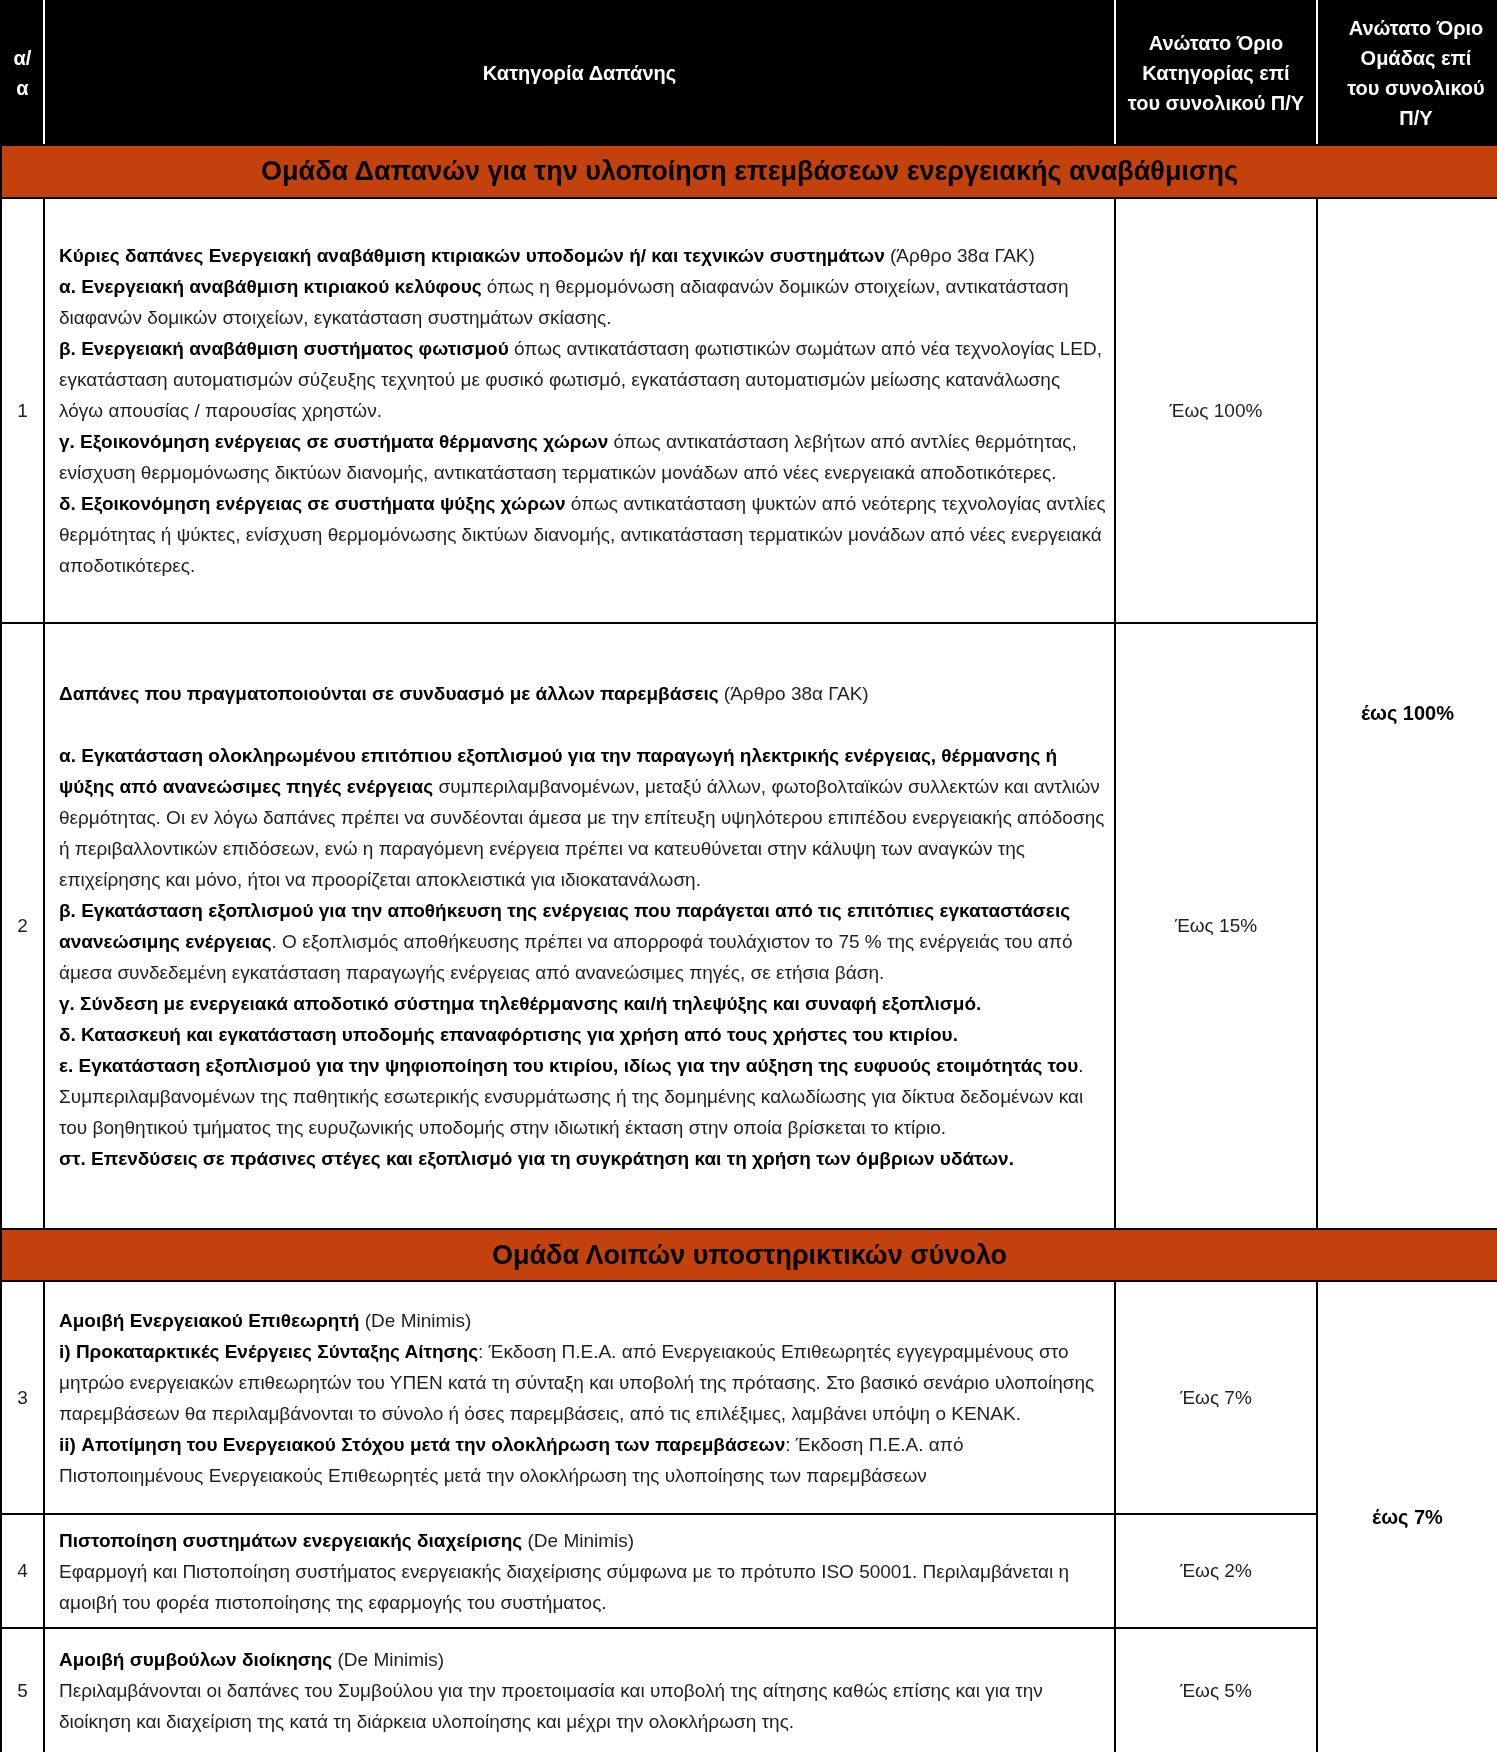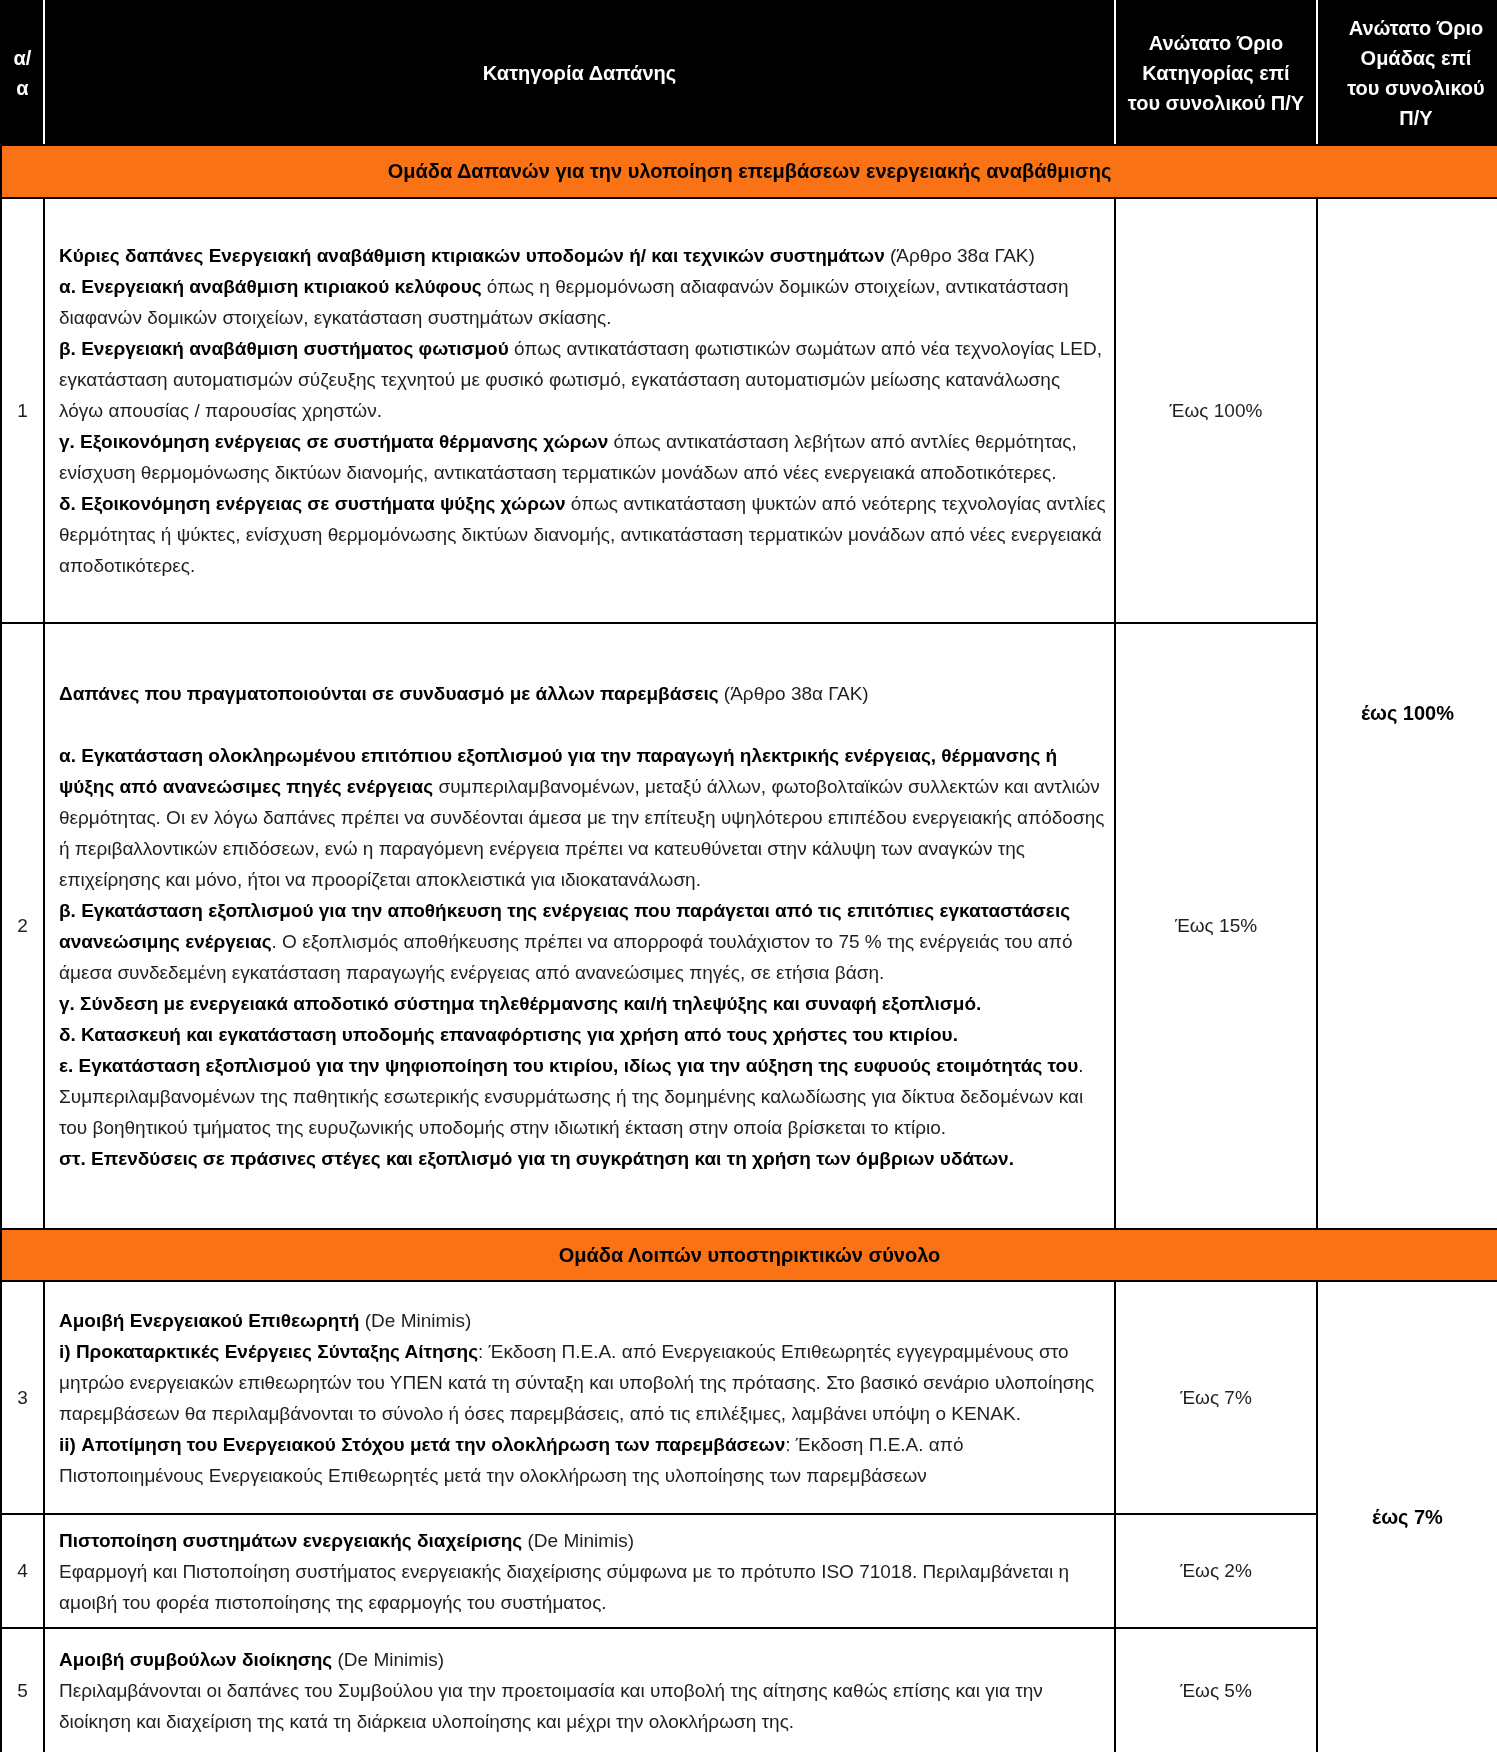--- a/index.html
+++ b/index.html
@@ -31,23 +31,23 @@
   }
   thead th:first-child { border-left-color: #000; margin-top: 14px; }
   thead th:last-child  { border-right-color: #000; padding-left: 27px; }
 
   
   tbody td {
     border: 2px solid #000;
     overflow: hidden;
   }
   tr.band td {
-    background: #f97316;
+    background: #c2410c;
     color: #000000;
-    font-size: 20px;
+    font-size: 27px;
     font-weight: bold;
     text-align: center;
     vertical-align: middle;
     padding: 6px 10px;
   }
   td.num {
     text-align: center;
     vertical-align: middle;
     font-size: 19px;
     color: #1f1f1f;
@@ -139,21 +139,21 @@
           <p><span class="b">ii) Αποτίμηση του Ενεργειακού Στόχου μετά την ολοκλήρωση των παρεμβάσεων</span><span class="r">: Έκδοση Π.Ε.Α. από Πιστοποιημένους Ενεργειακούς Επιθεωρητές μετά την ολοκλήρωση της υλοποίησης των παρεμβάσεων</span></p>
         </td>
       <td class="lim">Έως 7%</td>
       <td class="glim" rowspan="3">έως 7%</td>
     </tr>
 
     <tr style="height:114px">
       <td class="num">4</td>
       <td class="cat">
           <p><span class="b">Πιστοποίηση συστημάτων ενεργειακής διαχείρισης</span><span class="r"> (De Minimis)</span></p>
-          <p><span class="r">Εφαρμογή και Πιστοποίηση συστήματος ενεργειακής διαχείρισης σύμφωνα με το πρότυπο ISO 71018. Περιλαμβάνεται η αμοιβή του φορέα πιστοποίησης της εφαρμογής του συστήματος.</span></p>
+          <p><span class="r">Εφαρμογή και Πιστοποίηση συστήματος ενεργειακής διαχείρισης σύμφωνα με το πρότυπο ISO 50001. Περιλαμβάνεται η αμοιβή του φορέα πιστοποίησης της εφαρμογής του συστήματος.</span></p>
         </td>
       <td class="lim">Έως 2%</td>
     </tr>
 
     <tr style="height:125px">
       <td class="num">5</td>
       <td class="cat">
           <p><span class="b">Αμοιβή συμβούλων διοίκησης</span><span class="r"> (De Minimis)</span></p>
           <p><span class="r">Περιλαμβάνονται οι δαπάνες του Συμβούλου για την προετοιμασία και υποβολή της αίτησης καθώς επίσης και για την διοίκηση και διαχείριση της κατά τη διάρκεια υλοποίησης και μέχρι την ολοκλήρωση της.</span></p>
         </td>

